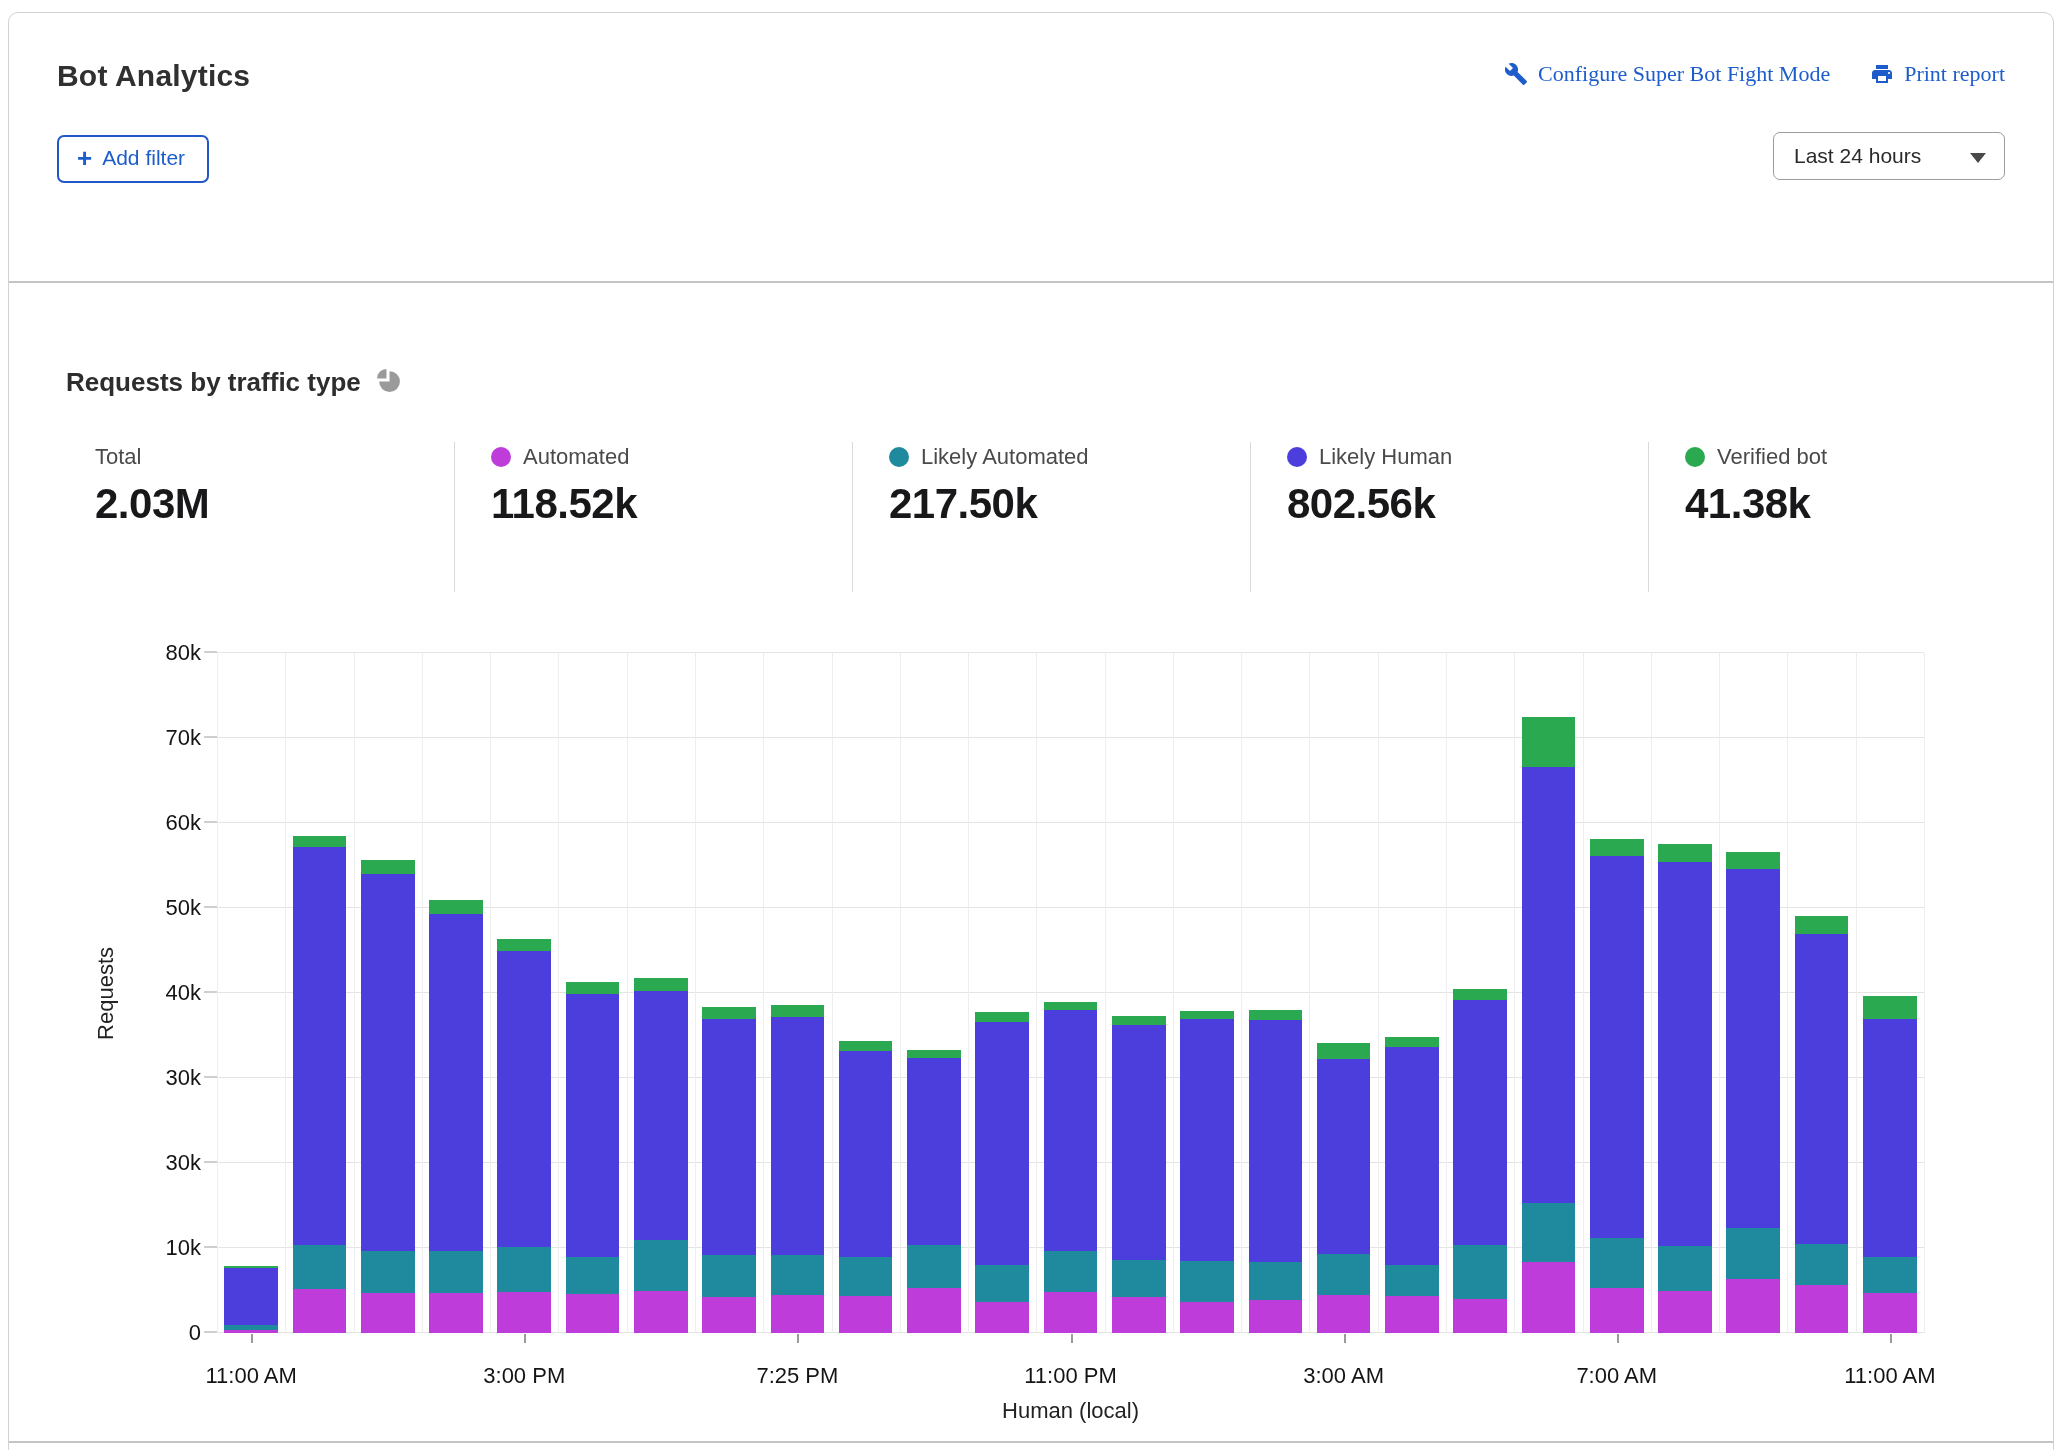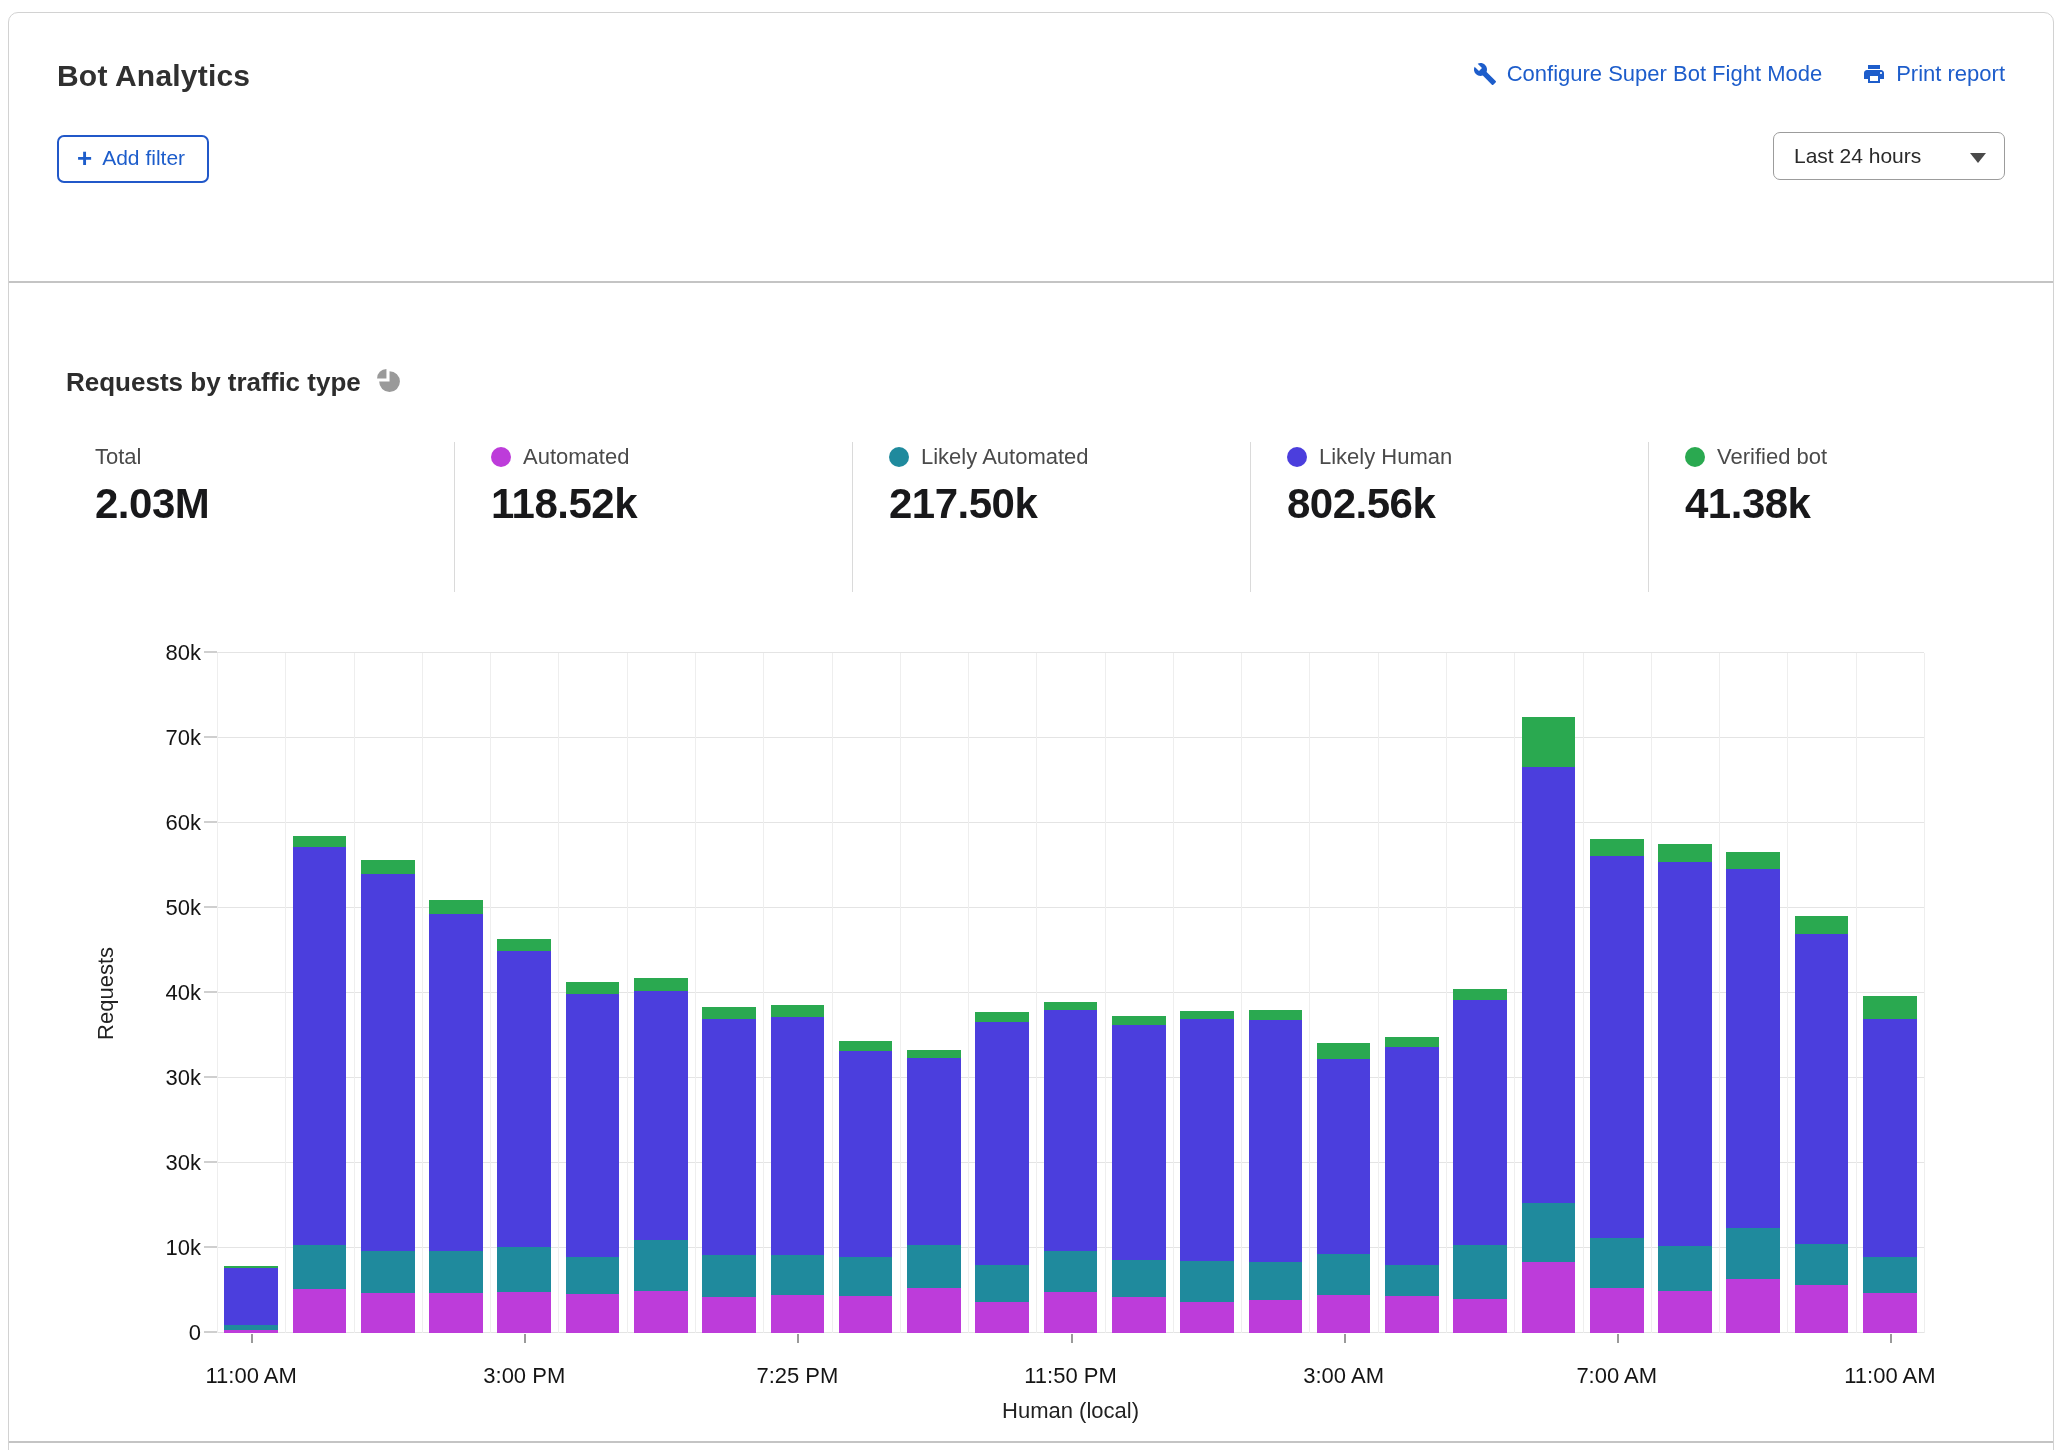--- a/index.html
+++ b/index.html
@@ -6,21 +6,21 @@
   html,body { width:2062px; height:1450px; background:#fff; overflow:hidden;
               font-family:"Liberation Sans", sans-serif; }
   a { text-decoration:none; cursor:pointer; }
 
   .card { position:absolute; left:8px; top:12px; width:2046px; height:1480px;
           background:#fff; border:1px solid #d2d2d2; border-radius:10px; }
 
   
   .header { position:relative; height:270px; border-bottom:2px solid #c4c4c4; }
   .page-title { position:absolute; left:48px; top:46px; font-size:30px; font-weight:700; color:#303030; letter-spacing:.2px; }
-  .header-links { position:absolute; right:48px; top:48px; display:flex; align-items:center; gap:40px; }
+  .header-links { position:absolute; right:48px; top:48px; display:flex; align-items:center; gap:40px;font-family:Liberation Serif, serif; }
   .hlink { display:flex; align-items:center; gap:10px; color:#1d5dcb; font-size:22px; }
   .hlink svg { display:block; }
   .add-filter-btn { position:absolute; left:48px; top:122px; display:flex; align-items:center; gap:10px;
                     padding:9px 22px 11px 18px; background:#fff; border:2px solid #2158c9; border-radius:7px;
                     color:#1d5dcb; font-size:21px; font-weight:500; cursor:pointer; }
   .plus-glyph { font-size:26px; font-weight:600; line-height:20px; }
   .range-select { position:absolute; right:48px; top:119px; width:232px; height:48px; background:#fff;
                   border:1px solid #9c9c9c; border-radius:7px; display:flex; align-items:center;
                   padding:0 20px; font-size:21px; color:#2a2a2a; cursor:pointer; }
   .caret-down { position:absolute; right:18px; top:20px; width:0; height:0;
@@ -357,21 +357,21 @@
     </div>
 
   <div class="xlabels" id="x-labels">
       <div class="xtick" style="left: 2%;"></div>
       <div class="xlabel" style="left: 2%;">11:00 AM</div>
       <div class="xtick" style="left: 18%;"></div>
       <div class="xlabel" style="left: 18%;">3:00 PM</div>
       <div class="xtick" style="left: 34%;"></div>
       <div class="xlabel" style="left: 34%;">7:25 PM</div>
       <div class="xtick" style="left: 50%;"></div>
-      <div class="xlabel" style="left: 50%;">11:50 PM</div>
+      <div class="xlabel" style="left: 50%;">11:00 PM</div>
       <div class="xtick" style="left: 66%;"></div>
       <div class="xlabel" style="left: 66%;">3:00 AM</div>
       <div class="xtick" style="left: 82%;"></div>
       <div class="xlabel" style="left: 82%;">7:00 AM</div>
       <div class="xtick" style="left: 98%;"></div>
       <div class="xlabel" style="left: 98%;">11:00 AM</div>
     </div>
   <div class="x-axis-title">Human (local)</div>
 
   <div class="bottom-divider"></div>

